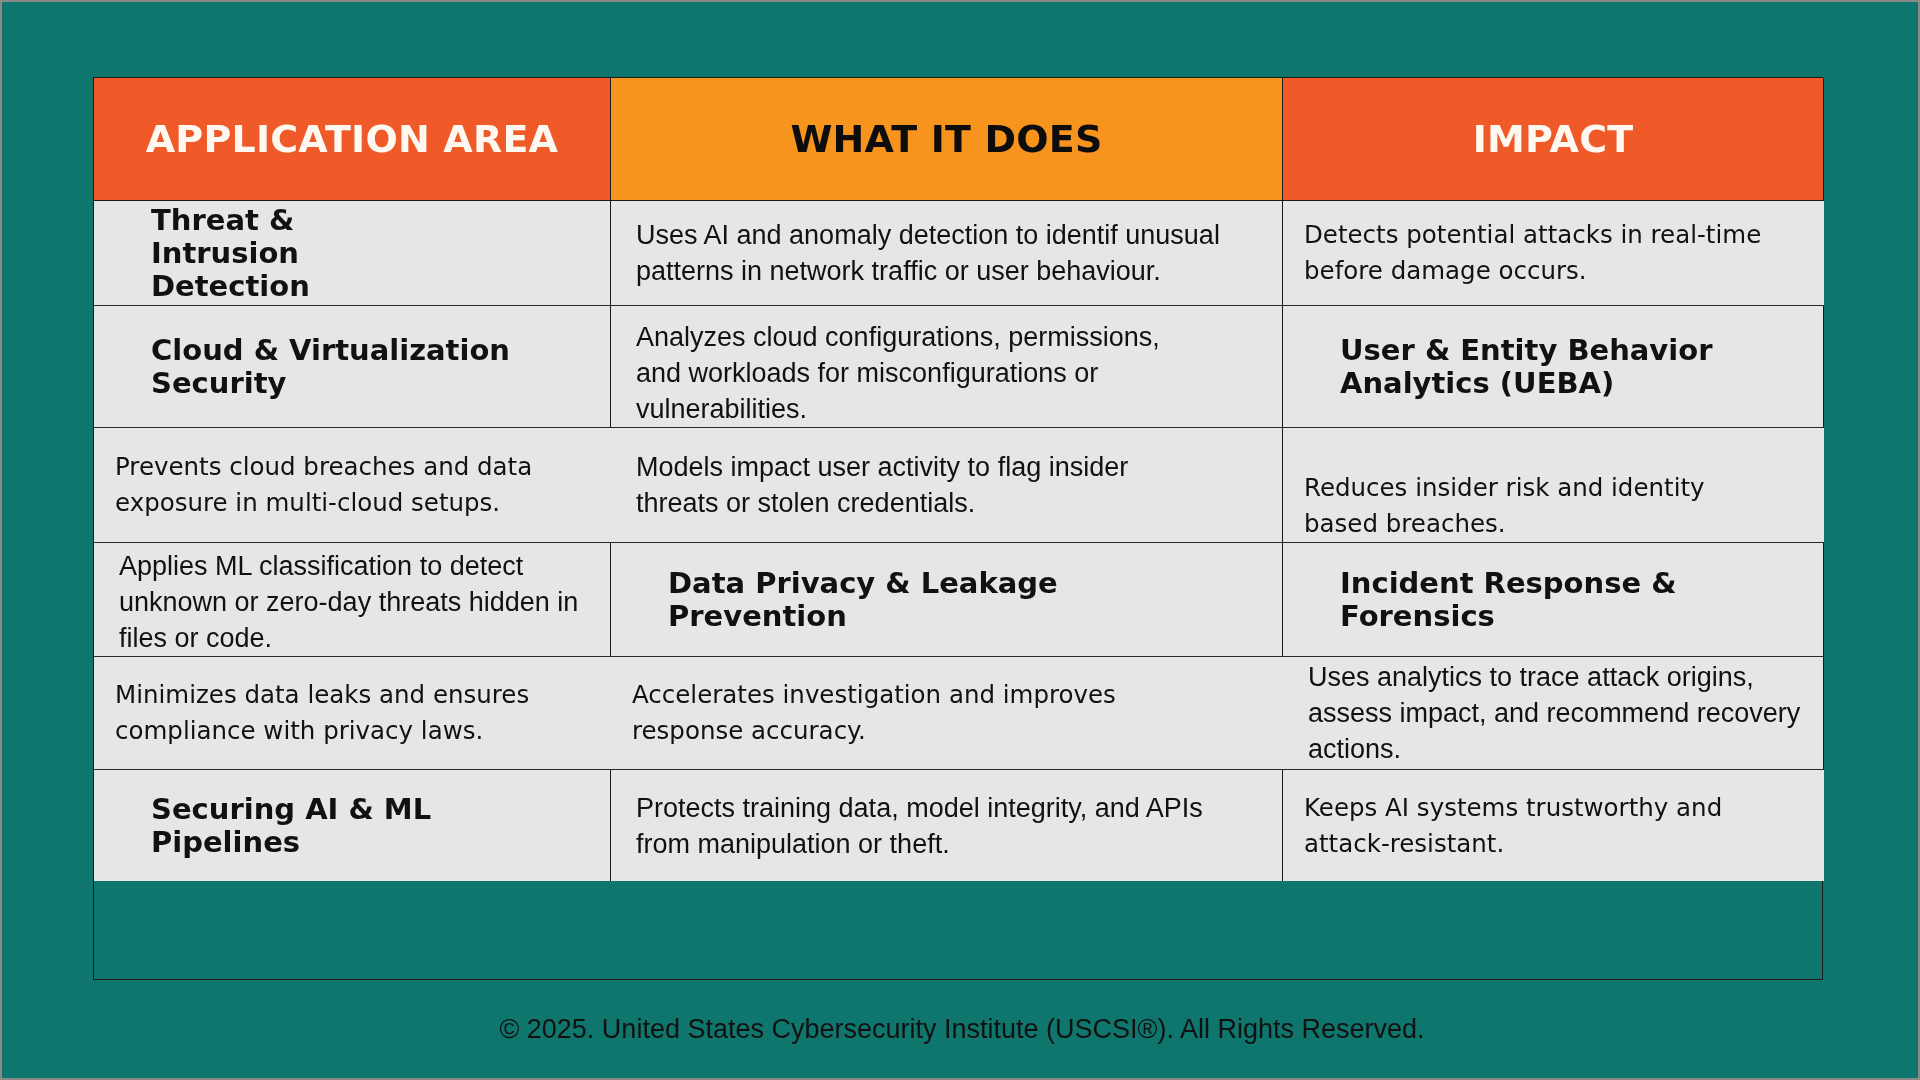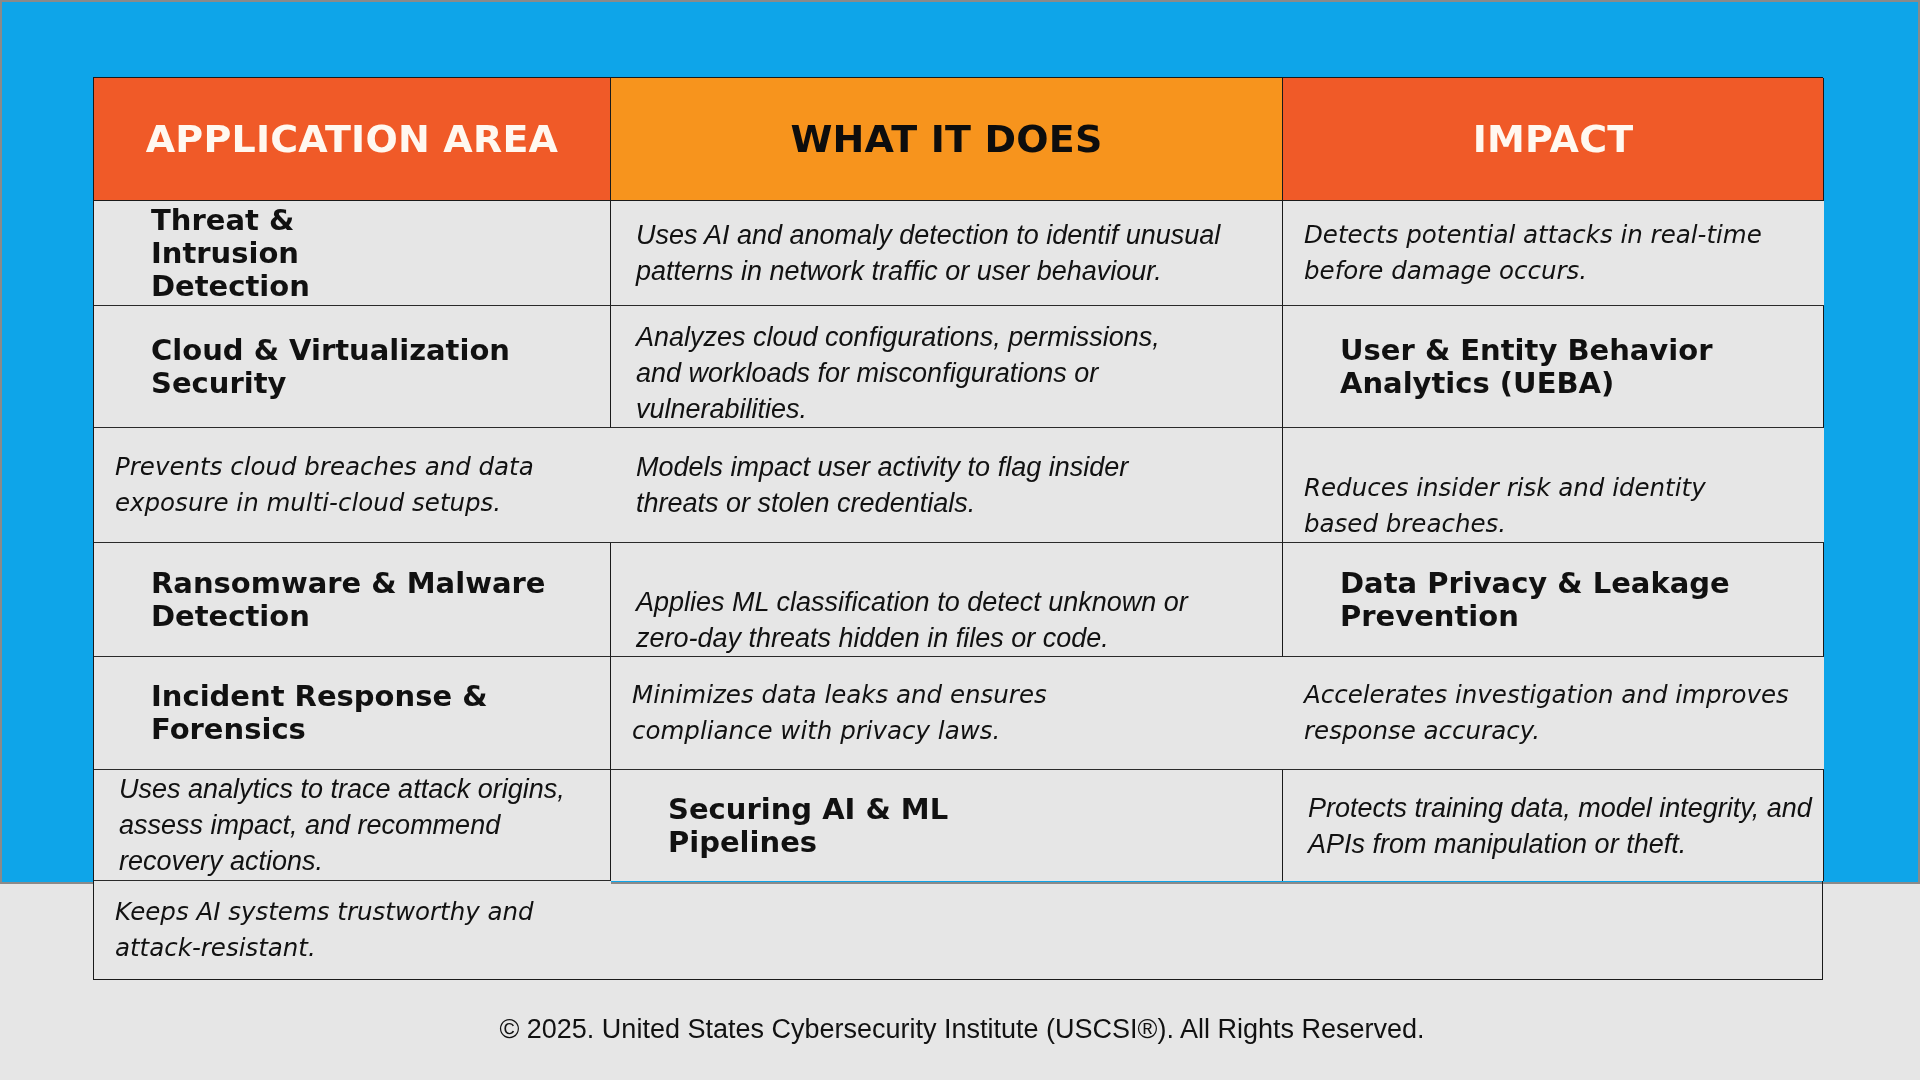--- a/index.html
+++ b/index.html
@@ -9,23 +9,23 @@
       overflow: hidden;
     }
     body {
       background: #E6E6E6;
       font-family: "DejaVu Sans", "Liberation Sans", sans-serif;
       position: relative;
     }
     .frame {
       position: absolute;
       left: 0; top: 0;
-      width: 1920px; height: 884px;
+      width: 1920px; height: 1080px;
       border: 2px solid #8a8a8a;
-      background: #0ea5e9;
+      background: #0f766e;
     }
     .table {
       position: absolute;
       left: 91px;
       top: 75px;
       width: 1730px;
       border: 1.5px solid #1a1a1a;
       border-collapse: collapse;
       display: grid;
       grid-template-columns: 517px 672px 541px;
@@ -45,37 +45,36 @@
     .h-red { background: #F05A28; color: #FFF8F0; }
     .h-orange { background: #F7941D; color: #0d0d0d; }
     .cell {
       display: flex;
       align-items: center;
       border-right: 1.2px solid #1a1a1a;
       border-bottom: 1.2px solid #2a2a2a;
       background: #E6E6E6;
       color: #111;
     }
-    .cell.last-col { border-right: none; font-style: italic; }
+    .cell.last-col { border-right: none; }
     .cell.last-row { border-bottom: none; }
     .area {
       padding-left: 57px;
       padding-right: 20px;
       font-weight: bold;
       font-size: 29px;
       line-height: 33px;
     }
     .what {
       padding-left: 25px;
       padding-right: 8px;
       font-size: 24.5px;
       line-height: 36px;
       font-family: "Liberation Sans", sans-serif;
       font-size: 27px;
-      font-style: italic;
     }
     .impact {
       padding-left: 21px;
       padding-right: 8px;
       font-size: 24.5px;
       line-height: 36px;
     }
     .cell span { display: block; }
     .top-align { align-items: flex-end; padding-top: 8px; }
     .footer {
@@ -129,23 +128,20 @@
     <div class="cell impact last-col">
       <span style="max-width:460px">Prevents cloud breaches and data exposure in multi-cloud setups.</span>
     </div>
     <div class="cell what">
       <span style="max-width:560px">Models impact user activity to flag insider threats or stolen credentials.</span>
     </div>
     <div class="cell impact last-col top-align">
       <span style="max-width:440px; padding-top:4px">Reduces insider risk and identity based breaches.</span>
     </div>
 
-    <div class="cell area">
-      <span style="max-width:420px">Ransomware &amp; Malware Detection</span>
-    </div>
     <div class="cell what top-align">
       <span style="max-width:580px; padding-top:4px">Applies ML classification to detect unknown or zero-day threats hidden in files or code.</span>
     </div>
 
     <div class="cell area">
       <span style="max-width:400px">Data Privacy &amp; Leakage Prevention</span>
     </div>
     <div class="cell area">
       <span style="max-width:340px">Incident Response &amp; Forensics</span>
     </div>

